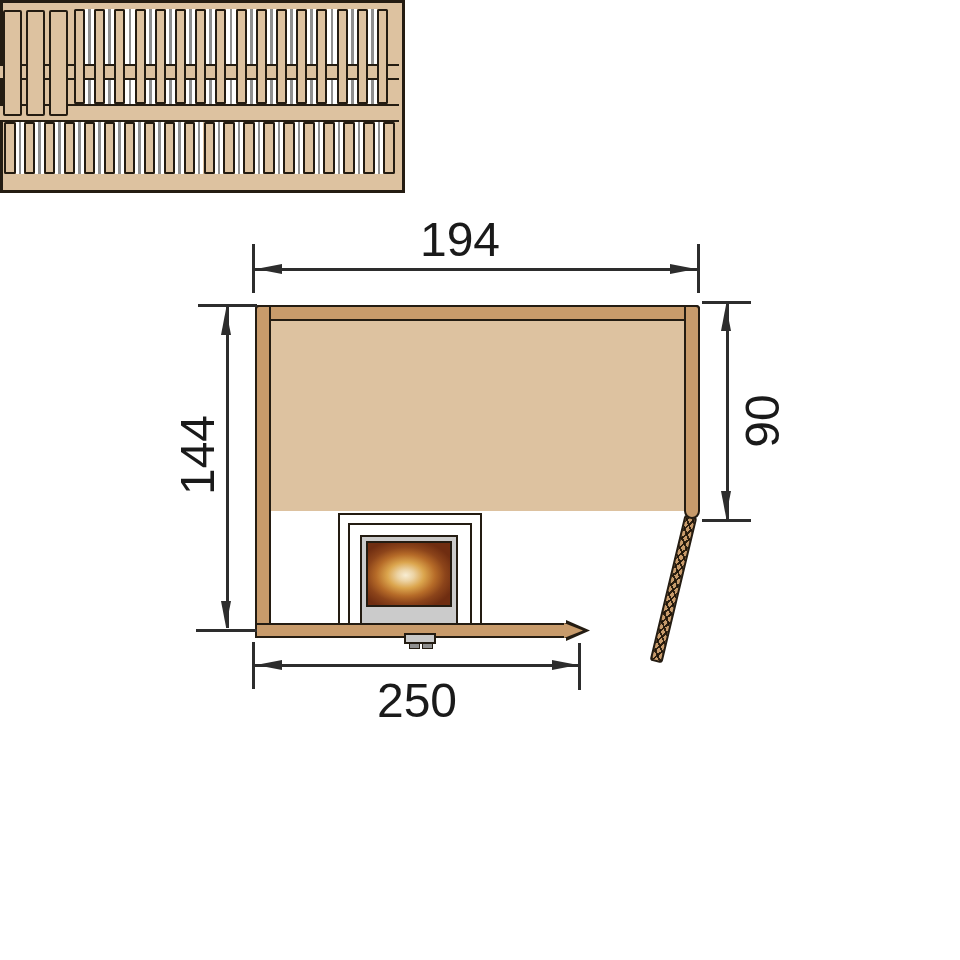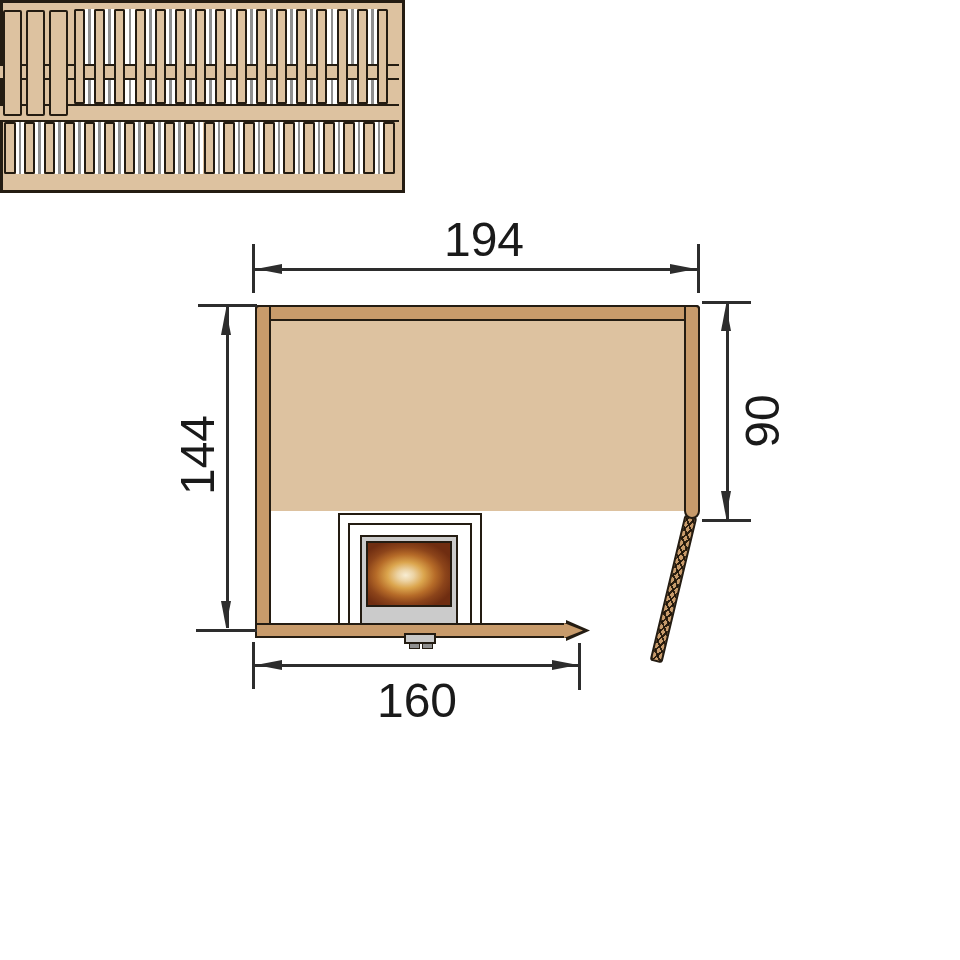--- a/index.html
+++ b/index.html
@@ -186,21 +186,21 @@
   <div class="wall wall-bottom walls"></div>
   <div class="abs tip-outer walls"></div>
   <div class="abs tip-inner walls"></div>
 
   <div>
     <div class="tick" style="left:252px;top:244px;width:2.5px;height:49px;"></div>
     <div class="tick" style="left:697px;top:244px;width:2.5px;height:49px;"></div>
     <div class="dline" style="left:254px;top:268px;width:444px;height:2.5px;"></div>
     <div class="arr arr-l" style="left:256px;top:264px;"></div>
     <div class="arr arr-r" style="left:670px;top:264px;"></div>
-    <div class="dim-label" style="left:484px;top:239px;">194</div>
+    <div class="dim-label" style="left:460px;top:239px;">194</div>
   </div>
 
   <div>
     <div class="tick" style="left:198px;top:304px;width:59px;height:2.5px;"></div>
     <div class="tick" style="left:196px;top:629px;width:61px;height:2.5px;"></div>
     <div class="dline" style="left:226px;top:307px;width:2.5px;height:321px;"></div>
     <div class="arr arr-u" style="left:221px;top:309px;"></div>
     <div class="arr arr-d" style="left:221px;top:601px;"></div>
     <div class="dim-label vert" style="left:197px;top:455px;">144</div>
   </div>
@@ -213,16 +213,16 @@
     <div class="arr arr-d" style="left:721px;top:491px;"></div>
     <div class="dim-label vert" style="left:762px;top:421px;">90</div>
   </div>
 
   <div>
     <div class="tick" style="left:252px;top:642px;width:2.5px;height:47px;"></div>
     <div class="tick" style="left:578px;top:643px;width:2.5px;height:47px;"></div>
     <div class="dline" style="left:254px;top:664px;width:326px;height:2.5px;"></div>
     <div class="arr arr-l" style="left:256px;top:660px;"></div>
     <div class="arr arr-r" style="left:552px;top:660px;"></div>
-    <div class="dim-label" style="left:417px;top:700px;">160</div>
+    <div class="dim-label" style="left:417px;top:700px;">250</div>
   </div>
 
 </div>
 
 </body></html>

